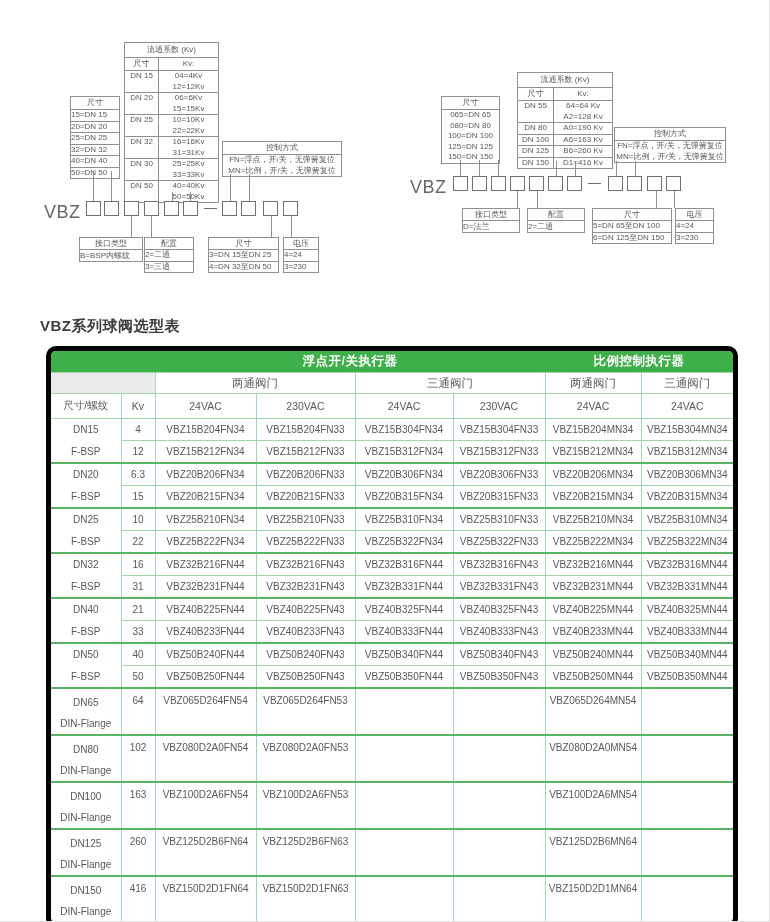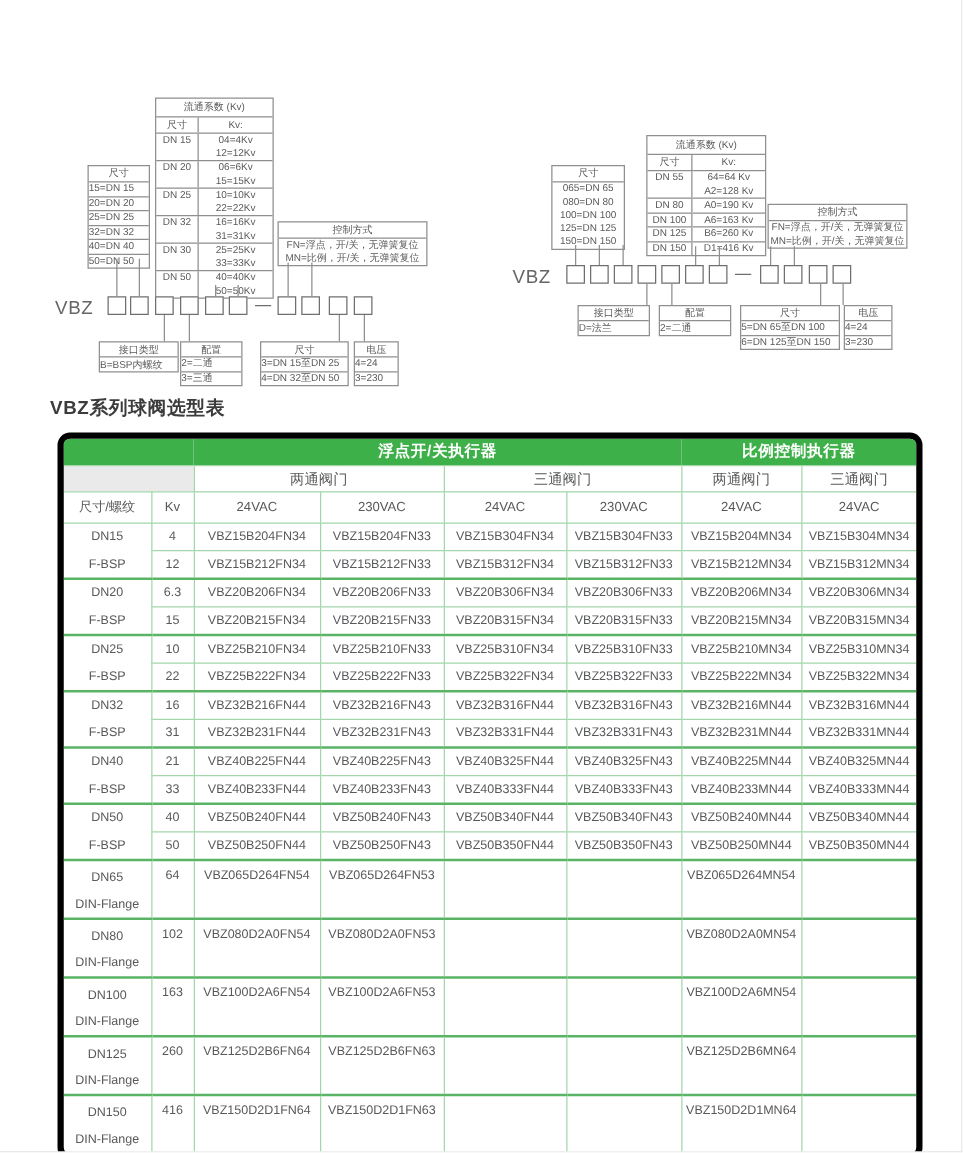--- a/index.html
+++ b/index.html
@@ -2,39 +2,39 @@
 <html><head>
 <meta charset="utf-8">
 <style>
   html,body{margin:0;padding:0;background:#fff;}
   .page{position:relative;width:770px;height:922px;background:#fff;overflow:hidden;
         font-family:"Liberation Sans","DejaVu Sans",sans-serif;box-sizing:border-box;
         border-right:1px solid #e4e4e4;border-bottom:1px solid #e4e4e4;}
   .sec-title{position:absolute;left:40px;font-size:15px;font-weight:600;color:#3c3c3c;letter-spacing:.5px;}
 
   
-  .diagram-area{position:absolute;left:0;top:0;width:770px;height:315px;margin-top:36px;}
+  .diagram-area{position:absolute;left:0;top:0;width:770px;height:315px;}
   .dpanel{position:absolute;border:1px solid #8f8f8f;background:#fff;box-sizing:border-box;
           font-size:8px;color:#5a5a5a;line-height:10.5px;}
   .dtitle{text-align:center;border-bottom:1px solid #8f8f8f;white-space:nowrap;overflow:hidden;}
   .dhead{display:flex;border-bottom:1px solid #8f8f8f;}
   .dhead .dc1{border-right:1px solid #8f8f8f;text-align:center;box-sizing:border-box;}
   .dhead .dc2{flex:1;text-align:center;}
   .dgroup{display:flex;border-bottom:1px solid #8f8f8f;}
   .dgroup:last-child{border-bottom:none;}
   .dgroup .dlabel{border-right:1px solid #8f8f8f;text-align:center;box-sizing:border-box;}
   .dgroup .dlines{flex:1;}
   .dln{text-align:center;white-space:nowrap;}
   .drow{border-bottom:1px solid #8f8f8f;white-space:nowrap;overflow:hidden;}
   .dpanel .drow:last-child{border-bottom:none;}
   .dtext{text-align:center;white-space:nowrap;overflow:hidden;}
   .dconn{position:absolute;width:1px;background:#8f8f8f;}
   .dbox{position:absolute;width:15px;height:15px;box-sizing:border-box;border:1px solid #6f6f6f;background:#fff;}
   .ddash{position:absolute;height:1px;background:#6f6f6f;}
-  .dvbz{position:absolute;font-size:15px;color:#666;letter-spacing:.5px;}
+  .dvbz{position:absolute;font-size:18px;color:#666;letter-spacing:.5px;}
 
   
   #sel-table-wrap{position:absolute;left:46px;top:346px;width:682px;border:5px solid #000000;
                   border-radius:10px;overflow:hidden;background:#fff;}
   #sel-table{border-collapse:collapse;table-layout:fixed;width:100%;color:#58595b;}
   #sel-table th,#sel-table td{border:1px solid #a3d6aa;padding:0;text-align:center;font-weight:normal;
                   overflow:hidden;white-space:nowrap;}
   #sel-table tr>*:first-child{border-left:none;}
   #sel-table tr>*:last-child{border-right:none;}
   #sel-table thead tr:first-child th{border-top:none;}

